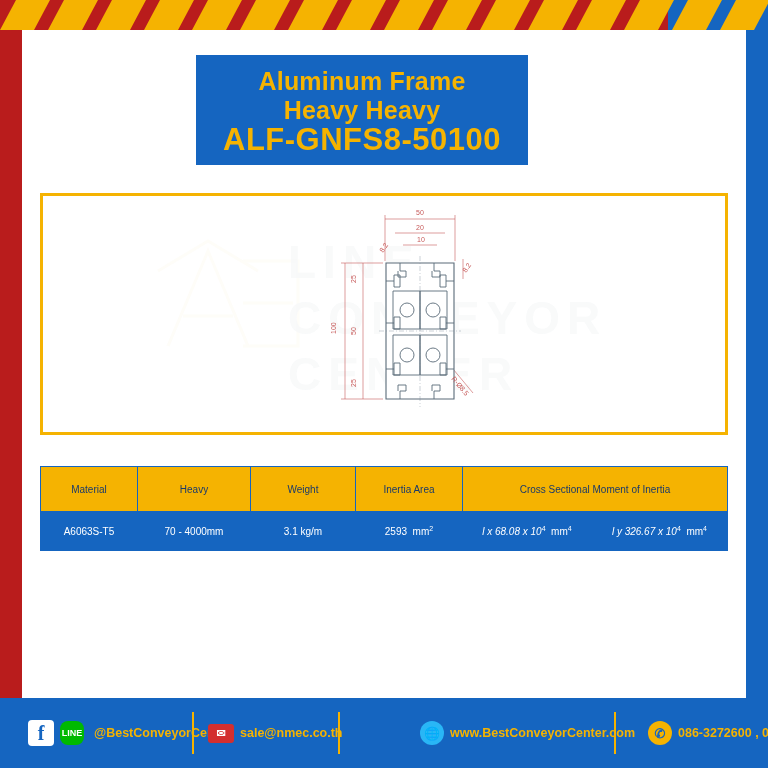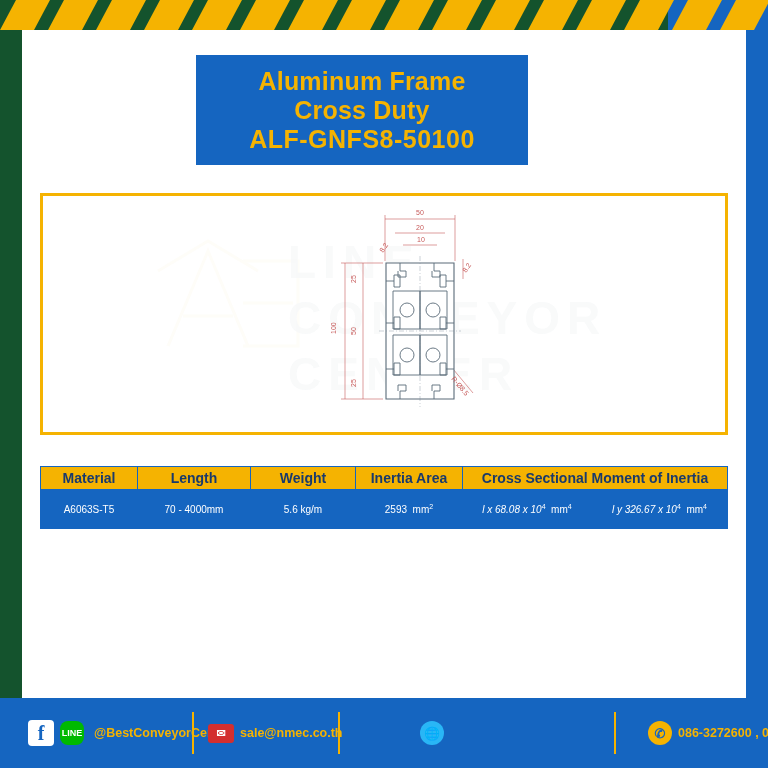--- a/index.html
+++ b/index.html
@@ -10,21 +10,21 @@
     width: 768px;
     height: 768px;
     font-family: "Liberation Sans", sans-serif;
     background: #1565c0;
     overflow: hidden;
   }
   .page {
     position: relative;
     width: 668px;
     height: 768px;
-    background: #14532d;
+    background: #b91c1c;
     box-sizing: border-box;
   }
   
   .chevrons {
     position: absolute;
     top: 0; left: 0;
     width: 768px;
     height: 30px;
     overflow: hidden;
   }
@@ -58,21 +58,21 @@
     padding-top: 12px;
     box-sizing: border-box;
   }
   .title-line {
     font-size: 25px;
     font-weight: bold;
     line-height: 29px;
     letter-spacing: 0.2px;
   }
   .title-line.code {
-    font-size: 25px;
+    font-size: 31px;
     letter-spacing: 0.5px;
   }
   
   .drawing-frame {
     position: absolute;
     left: 40px;
     top: 193px;
     width: 688px;
     height: 242px;
     border: 3px solid #f5b301;
@@ -116,25 +116,25 @@
     position: absolute;
     left: 40px;
     top: 466px;
     width: 688px;
     border-collapse: collapse;
     font-size: 9.5px;
   }
   .spec-table th {
     background: #f5b301;
     color: #1a3a6b;
-    font-weight: bold;
-    font-size: 14px;
+    font-weight: normal;
+    font-size: 10px;
     height: 22px;
     border: 1px solid #1565c0;
-    padding: 0 4px;
+    padding: 11px 4px;
   }
   .spec-table td {
     background: #1565c0;
     color: #ffffff;
     text-align: center;
     height: 38px;
     border: 1px solid #1565c0;
     padding: 0 4px;
     font-size: 10px;
   }
@@ -213,21 +213,21 @@
     <div class="chev" style="left:584px"></div>
     <div class="chev" style="left:632px"></div>
     <div class="chev" style="left:680px"></div>
     <div class="chev" style="left:728px"></div>
   </div>
 
   <div class="card"></div>
 
   <div class="title-box">
     <div class="title-line">Aluminum Frame</div>
-    <div class="title-line">Cross Duty</div>
+    <div class="title-line">Heavy Heavy</div>
     <div class="title-line code">ALF-GNFS8-50100</div>
   </div>
 
   <div class="drawing-frame">
 
     <div class="watermark">
       <svg class="wm-logo" width="170" height="130" viewBox="0 0 170 130">
         <g fill="none" stroke="#f0d9a0" stroke-width="3">
           <path d="M20 115 L60 20 L100 115"></path>
           <path d="M35 85 L85 85"></path>
@@ -309,31 +309,31 @@
         <text x="33" y="186" transform="rotate(-90 33 186)">25</text>
         <text x="128" y="178" transform="rotate(50 128 178)">R-Ø8.5</text>
       </g>
     </svg>
   </div>
 
   <table class="spec-table">
     <thead>
       <tr>
         <th style="width:88px">Material</th>
-        <th style="width:104px">Length</th>
+        <th style="width:104px">Heavy</th>
         <th style="width:96px">Weight</th>
         <th style="width:98px">Inertia Area</th>
         <th colspan="2">Cross Sectional Moment of Inertia</th>
       </tr>
     </thead>
     <tbody>
       <tr>
         <td>A6063S-T5</td>
         <td>70 - 4000mm</td>
-        <td>5.6 kg/m</td>
+        <td>3.1 kg/m</td>
         <td>
           <span>2593</span>
           <span>&nbsp;</span><span>mm</span><span class="sup">2</span>
         </td>
         <td>
           <span class="ital">l x 68.08 x 10</span><span class="sup">4</span>
           <span>&nbsp;</span><span>mm</span><span class="sup">4</span>
         </td>
         <td>
           <span class="ital">l y 326.67 x 10</span><span class="sup">4</span>
@@ -364,20 +364,21 @@
         </span>
         <span class="ftext">sale@nmec.co.th</span>
       </div>
 
       <div class="divider" style="left:338px"></div>
 
       <div class="fgroup" style="left:420px">
         <span class="glyph">
           <span class="circ globe">🌐</span>
         </span>
+        <span class="ftext">www.BestConveyorCenter.com</span>
       </div>
 
       <div class="divider" style="left:614px"></div>
 
       <div class="fgroup" style="left:648px">
         <span class="glyph">
           <span class="circ phone">✆</span>
         </span>
         <span class="ftext">086-3272600 , 02-0017766</span>
       </div>

